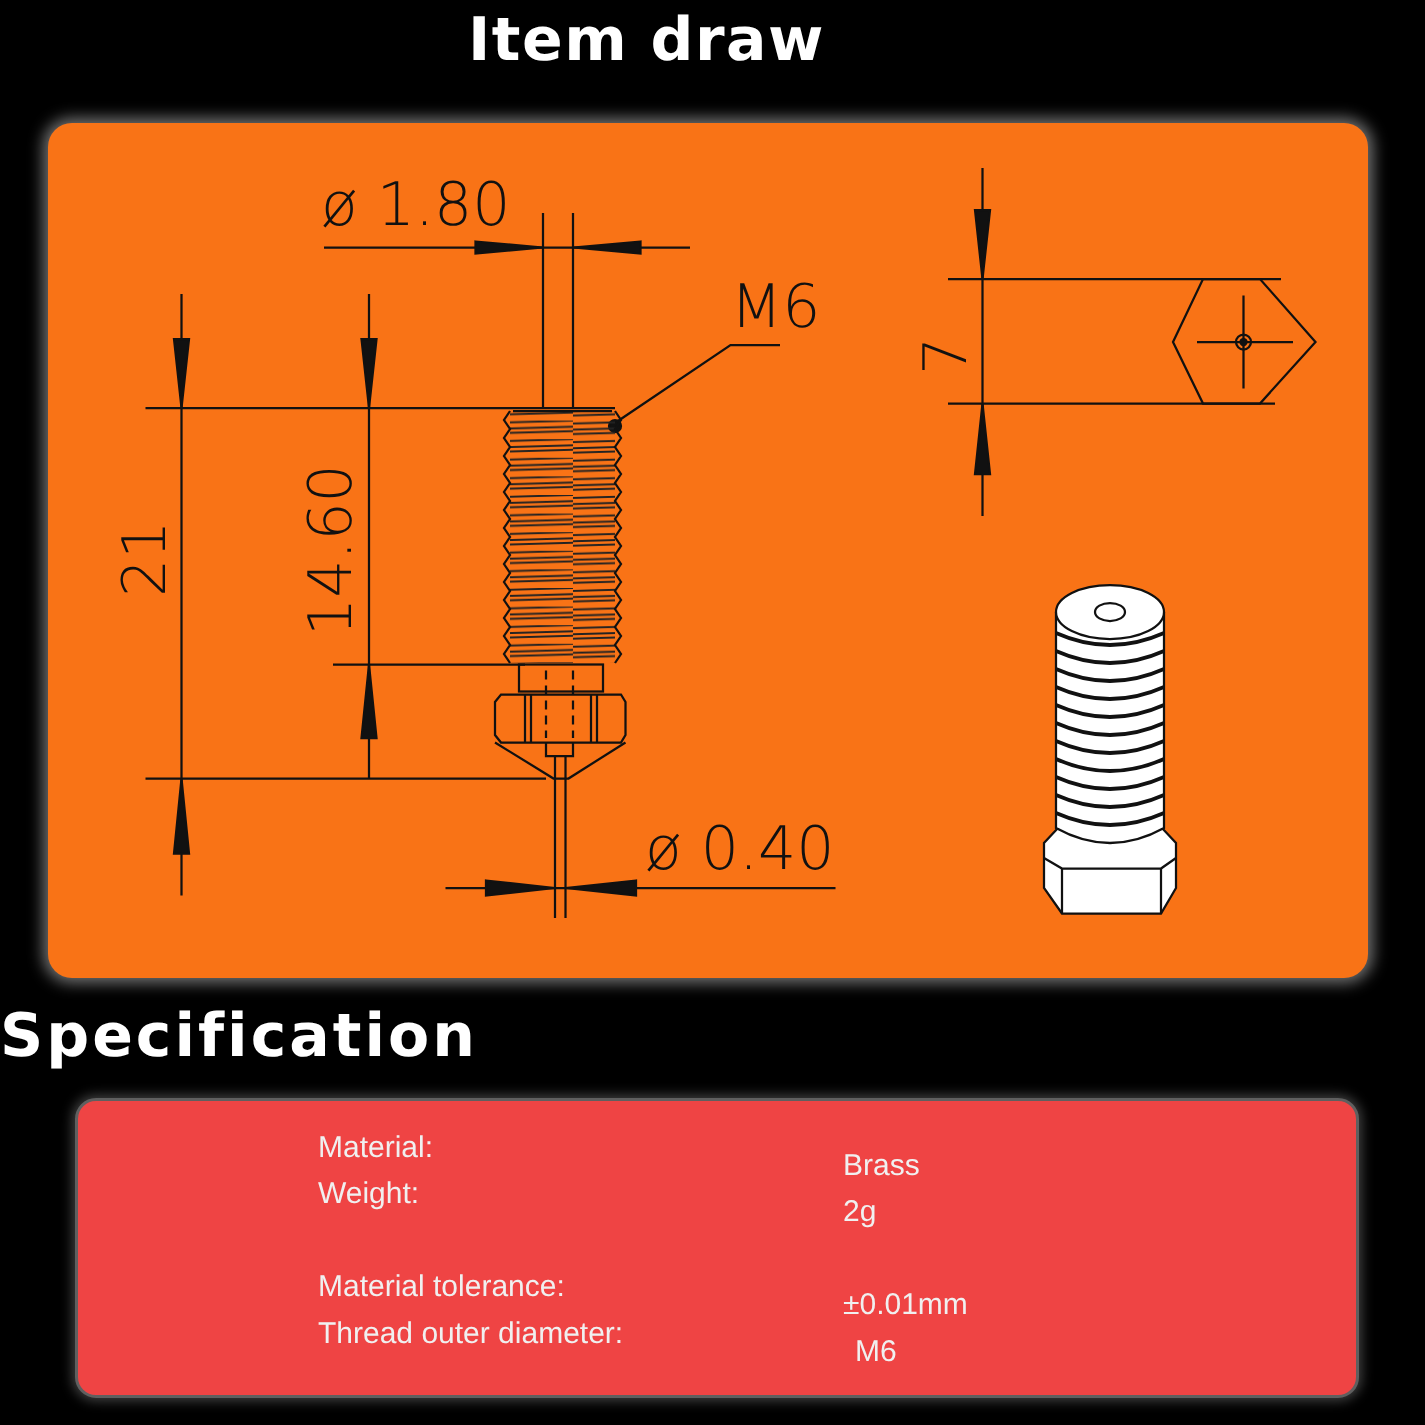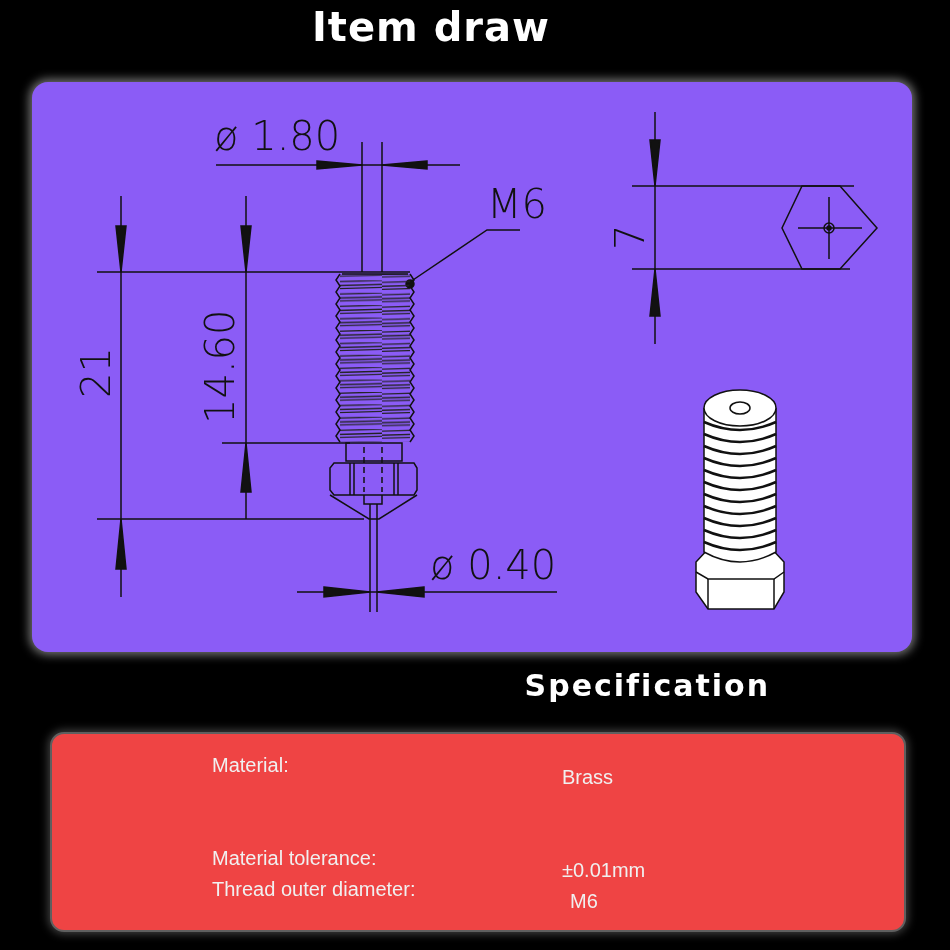--- a/index.html
+++ b/index.html
@@ -3,27 +3,27 @@
   <meta charset="utf-8">
   <style>
     html, body { margin: 0; padding: 0; background: #000; }
     body { width: 950px; height: 950px; position: relative; overflow: hidden; font-family: "DejaVu Sans", sans-serif; }
     .title {
       position: absolute; left: 0; top: 4px; width: 862px; text-align: center;
       color: #fff; font-family: "DejaVu Sans", sans-serif; font-weight: bold; font-size: 40px; letter-spacing: 1px;
     }
     .drawing-panel {
       position: absolute; left: 32px; top: 82px; width: 880px; height: 570px;
-      background: #8b5cf6; border-radius: 16px;
+      background: #f97316; border-radius: 16px;
       box-shadow: 0 0 10px 3px rgba(255,255,255,0.45);
     }
     .drawing-panel svg { position: absolute; left: 0; top: 0; }
     .spec-title {
-      position: absolute; left: 0; top: 668px; width: 770px; text-align: right;
-      color: #fff; font-family: "DejaVu Sans", sans-serif; font-weight: bold; font-size: 30px; letter-spacing: 2px;
+      position: absolute; left: 0; top: 668px; width: 770px; text-align: left;
+      color: #fff; font-family: "DejaVu Sans", sans-serif; font-weight: bold; font-size: 40px; letter-spacing: 2px;
     }
     .spec-box {
       position: absolute; left: 50px; top: 732px; width: 852px; height: 196px;
       background: #ef4444; border: 2px solid #5f5f5f; border-radius: 14px;
       box-shadow: 0 0 8px 2px rgba(255,255,255,0.25);
     }
     .spec-row { position: absolute; left: 160px; height: 31px; width: 600px; color: #f0f0f0; font-family: "Liberation Sans", sans-serif; font-size: 20px; }
     .spec-label { position: absolute; left: 0; top: 0; }
     .spec-value { position: absolute; left: 350px; top: 12px; }
     .dim-text { font-family: "DejaVu Sans", sans-serif; font-weight: 200; fill: #111; }
@@ -135,20 +135,24 @@
   </svg>
 </div>
 
 <div class="spec-title">Specification</div>
 
 <div class="spec-box">
   <div class="spec-row" style="top:20px">
     <span class="spec-label">Material:</span>
     <span class="spec-value">Brass</span>
   </div>
+  <div class="spec-row" style="top:51px">
+    <span class="spec-label">Weight:</span>
+    <span class="spec-value">2g</span>
+  </div>
   <div class="spec-row" style="top:113px">
     <span class="spec-label">Material tolerance:</span>
     <span class="spec-value">±0.01mm</span>
   </div>
   <div class="spec-row" style="top:144px">
     <span class="spec-label">Thread outer diameter:</span>
     <span class="spec-value" style="left:358px">M6</span>
   </div>
 </div>
 

